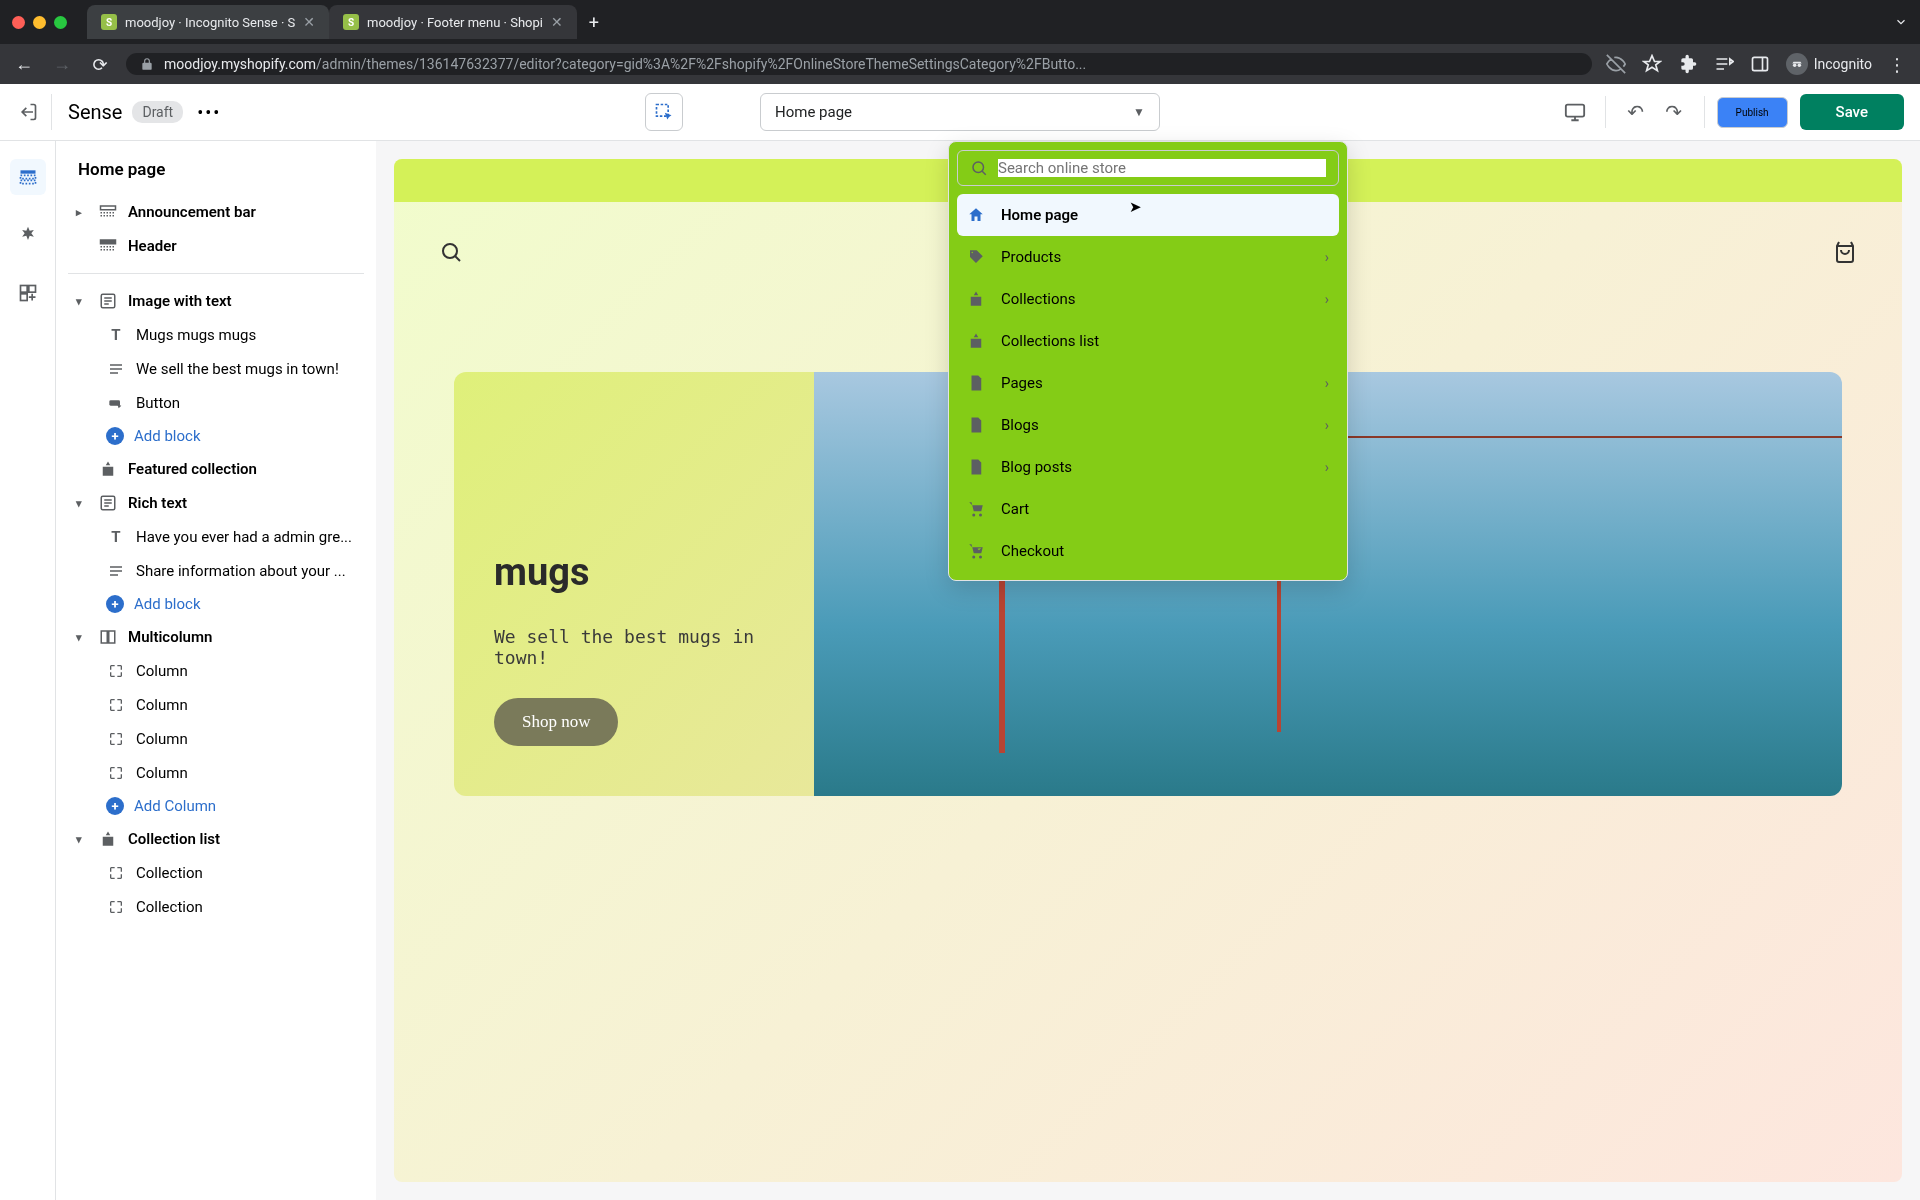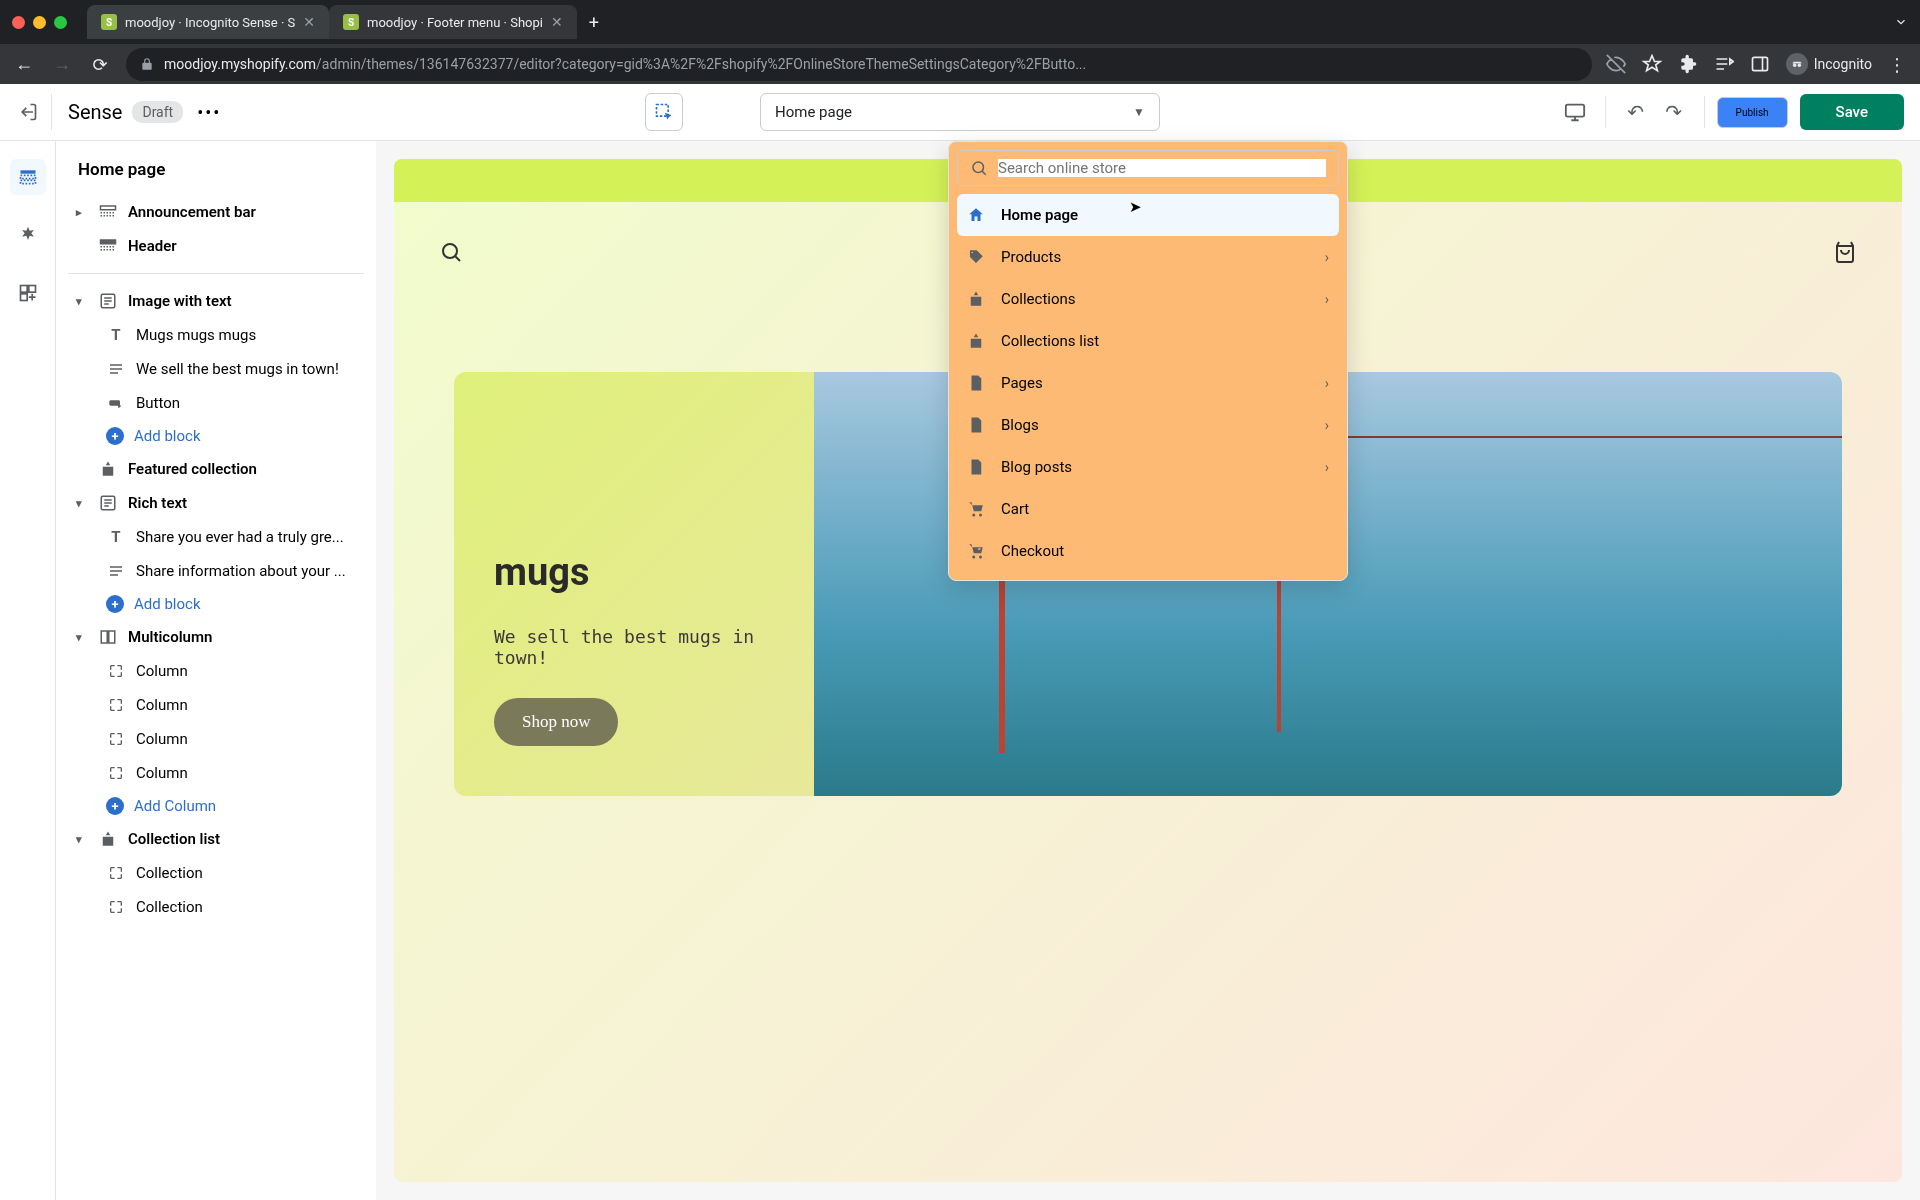--- a/index.html
+++ b/index.html
@@ -16,21 +16,21 @@
 .browser-tab { background: #35363a; color: #e8eaed; padding: 0 14px; height: 34px; display: flex; align-items: center; gap: 8px; font-size: 13px; border-radius: 8px 8px 0 0; max-width: 280px; }
 .browser-tab.active { background: #3c3f42; }
 .tab-favicon { width: 16px; height: 16px; background: #96bf48; border-radius: 3px; display: flex; align-items: center; justify-content: center; color: #fff; font-size: 10px; font-weight: bold; }
 .tab-close { color: #9aa0a6; font-size: 14px; cursor: pointer; }
 .new-tab { color: #e8eaed; margin-left: 12px; font-size: 18px; cursor: pointer; }
 .browser-menu { margin-left: auto; color: #e8eaed; }
 
 .addr-bar { background: #35363a; height: 40px; display: flex; align-items: center; padding: 0 12px; gap: 14px; }
 .nav-btn { color: #e8eaed; font-size: 18px; cursor: pointer; width: 24px; text-align: center; }
 .nav-btn.disabled { color: #5f6368; }
-.url-box { flex: 1; background: #202124; border-radius: 20px; height: 33px; display: flex; align-items: center; padding: 0 14px; color: #9aa0a6; font-size: 14px; gap: 10px; overflow: hidden; }
+.url-box { flex: 1; background: #202124; border-radius: 20px; height: 22px; display: flex; align-items: center; padding: 0 14px; color: #9aa0a6; font-size: 14px; gap: 10px; overflow: hidden; }
 .url-text { white-space: nowrap; overflow: hidden; text-overflow: ellipsis; }
 .url-domain { color: #e8eaed; }
 .addr-icons { display: flex; gap: 16px; align-items: center; color: #e8eaed; }
 .addr-icon { width: 20px; cursor: pointer; }
 .incognito { display: flex; align-items: center; gap: 6px; color: #e8eaed; font-size: 14px; }
 .incognito-icon { width: 22px; height: 22px; background: #5f6368; border-radius: 50%; display:flex;align-items:center;justify-content:center; }
 
 
 .app-bar { height: 57px; border-bottom: 1px solid #e1e3e5; display: flex; align-items: center; padding: 0 16px; position: relative; background: #fff; }
 .exit-btn { width: 36px; height: 36px; display: flex; align-items: center; justify-content: center; cursor: pointer; border-right: 1px solid #e1e3e5; margin-right: 16px; padding-right: 12px; }
@@ -83,21 +83,21 @@
 .hero-text { width: 360px; background: linear-gradient(135deg, #dff07a, #e8e89a); border-radius: 12px 0 0 12px; padding: 180px 40px 50px; }
 .hero-title { font-size: 38px; font-weight: 700; color: #2a2a2a; margin-bottom: 32px; line-height: 1.1; }
 .hero-sub { font-size: 18px; color: #3a3a3a; margin-bottom: 30px; font-family: monospace; }
 .shop-btn { background: #7a7a5a; color: #fff; padding: 14px 28px; border: none; border-radius: 26px; font-size: 17px; cursor: pointer; font-family: Liberation Serif, serif; }
 .hero-img { flex: 1; background: linear-gradient(180deg, #a8c8e0 0%, #4a9bb8 60%, #2a7a8a 100%); border-radius: 0 12px 12px 0; position: relative; overflow: hidden; }
 .bridge { position: absolute; left: 18%; top: 10%; width: 6px; height: 80%; background: #b84433; }
 .bridge2 { position: absolute; left: 45%; top: 25%; width: 4px; height: 60%; background: #b84433; }
 .cable { position: absolute; top: 15%; left: 18%; right: 0; height: 2px; background: #8a3828; transform-origin: left; }
 
 
-.dropdown { position: absolute; top: 0; left: 50%; transform: translateX(-50%); width: 400px; background: #fdba74; border: 1px solid #e1e3e5; border-radius: 8px; box-shadow: 0 8px 24px rgba(0,0,0,0.15); z-index: 100; padding: 8px; }
+.dropdown { position: absolute; top: 0; left: 50%; transform: translateX(-50%); width: 400px; background: #84cc16; border: 1px solid #e1e3e5; border-radius: 8px; box-shadow: 0 8px 24px rgba(0,0,0,0.15); z-index: 100; padding: 8px; }
 .dd-search { display: flex; align-items: center; border: 1px solid #c9cccf; border-radius: 6px; padding: 8px 12px; margin-bottom: 8px; gap: 10px; }
 .dd-search input { border: none; outline: none; font-size: 15px; flex: 1; }
 .dd-item { display: flex; align-items: center; padding: 12px 10px; font-size: 15px; cursor: pointer; border-radius: 6px; gap: 14px; }
 .dd-item.selected { background: #f1f8fe; font-weight: 600; }
 .dd-icon { width: 20px; color: #5c5f62; }
 .dd-chevron { margin-left: auto; color: #5c5f62; font-size: 14px; }
 
 .cursor-ptr { position: absolute; top: 56px; left: 180px; font-size: 15px; z-index: 200; }
 
 svg { display: block; }
@@ -313,21 +313,21 @@
             <rect x="3" y="3" width="18" height="18" rx="2"></rect>
             <path d="M7 8h10M7 12h10M7 16h6"></path>
           </svg>
         </span>
       <span class="tree-text">Rich text</span>
     </div>
     <div class="tree-item child">
       <span class="tree-icon">
           <b>T</b>
         </span>
-      <span class="tree-text">Share you ever had a truly gre...</span>
+      <span class="tree-text">Have you ever had a admin gre...</span>
     </div>
     <div class="tree-item child">
       <span class="tree-icon">
           <svg width="16" height="16" viewBox="0 0 24 24" fill="none" stroke="#5c5f62" stroke-width="2">
             <path d="M3 6h18M3 12h18M3 18h12"></path>
           </svg>
         </span>
       <span class="tree-text">Share information about your ...</span>
     </div>
     <div class="tree-item child add">

